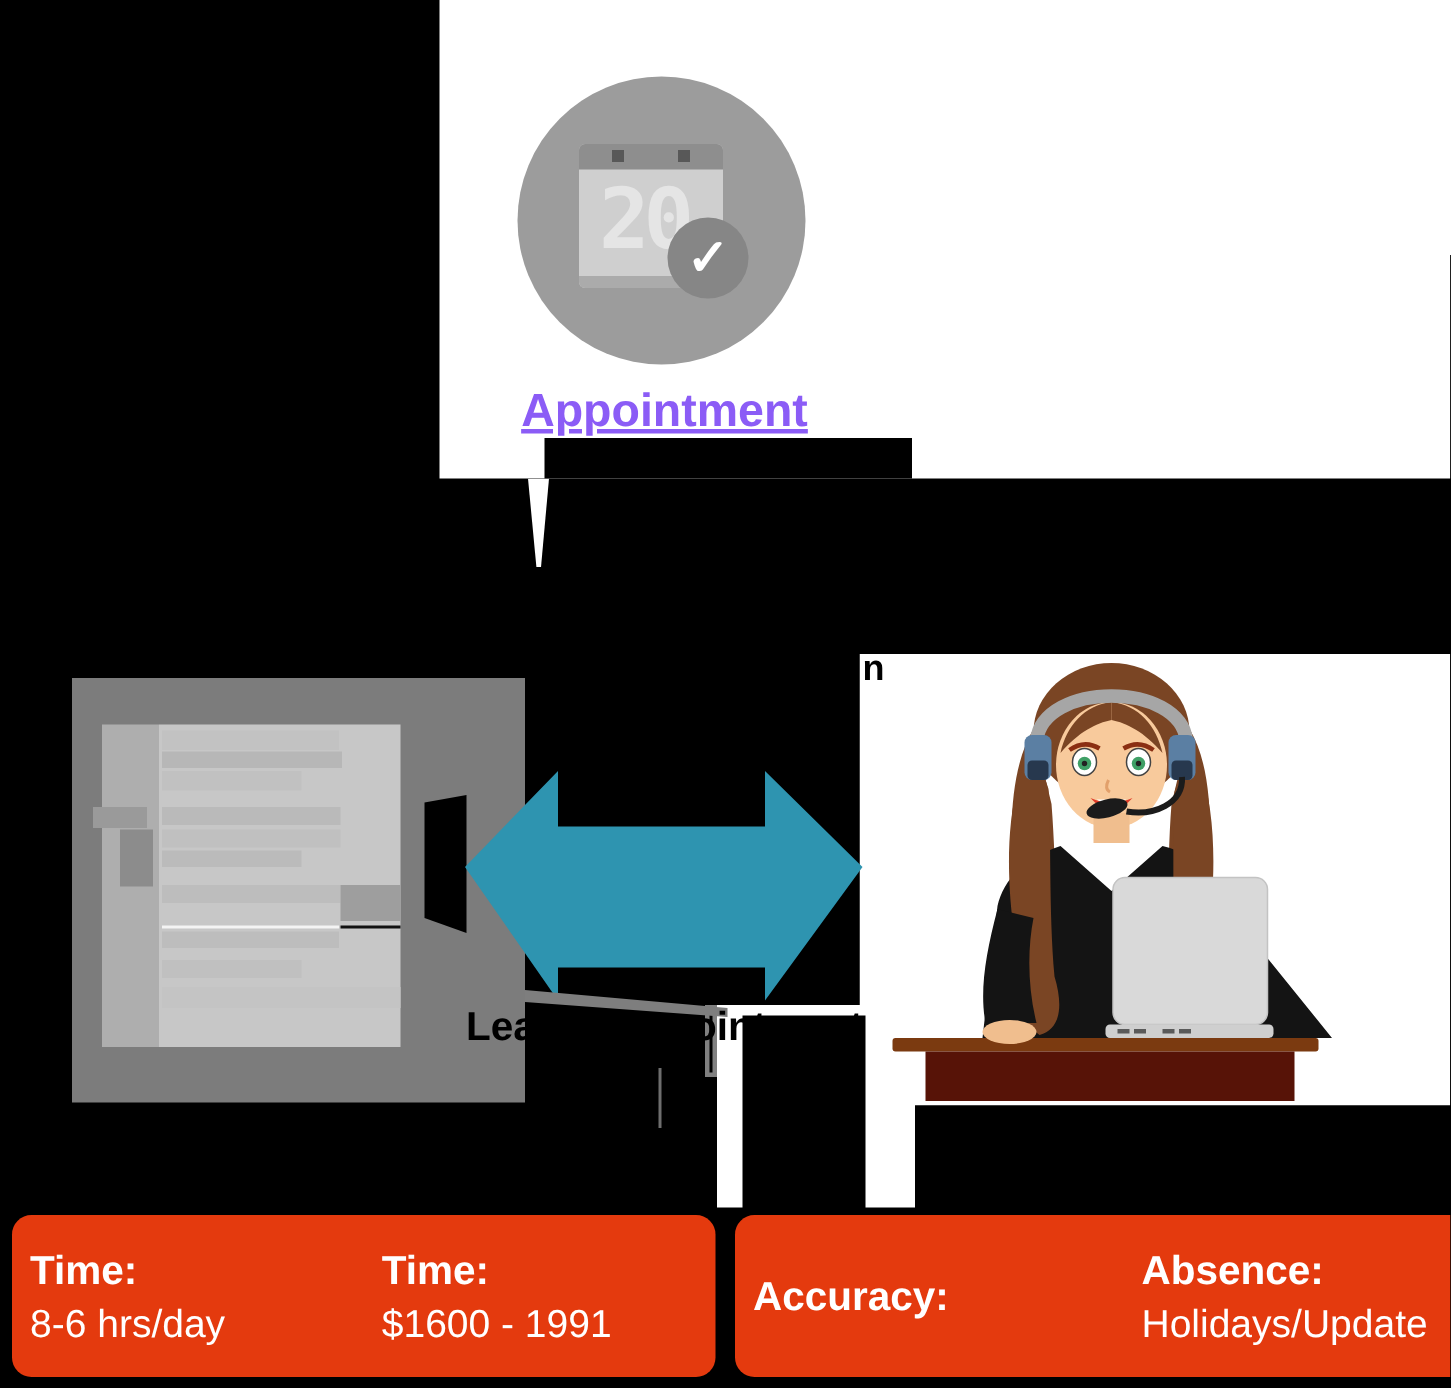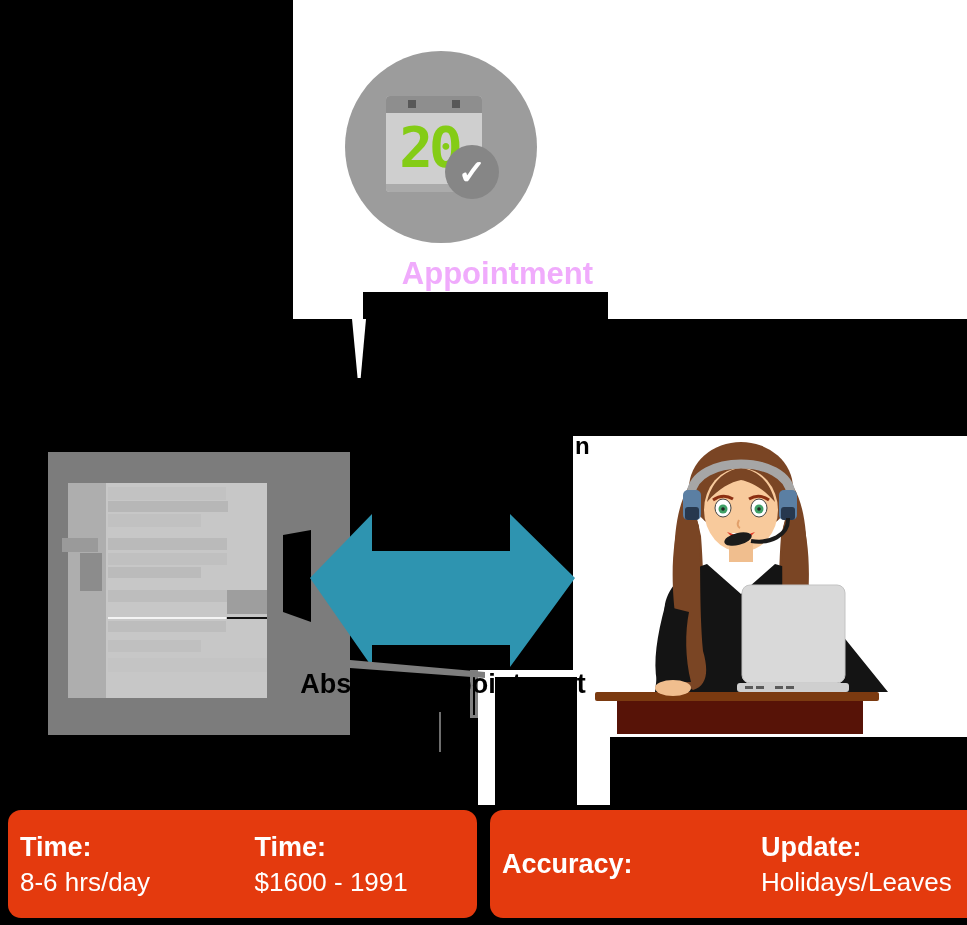--- a/index.html
+++ b/index.html
@@ -12,27 +12,27 @@
   .top-notch{left:363px;top:292px;width:245px;height:27px;background:#000;}
   .white-finger{left:352px;top:319px;width:14px;height:59px;background:#fff;
                 clip-path:polygon(0 0,100% 0,62% 100%,40% 100%);}
 
   
   .icon-circle{left:345px;top:51px;width:192px;height:192px;border-radius:50%;background:#9C9C9C;}
   .cal-body{left:386px;top:96px;width:96px;height:96px;background:#CFCFCF;border-radius:4px;}
   .cal-header{left:386px;top:96px;width:96px;height:17px;background:#8E8E8E;border-radius:4px 4px 0 0;}
   .cal-ring{top:100px;width:8px;height:8px;background:#585858;}
   .cal-ring.r1{left:408px;} .cal-ring.r2{left:452px;}
-  .cal-day{left:386px;top:108px;width:86px;height:78px;color:#84cc16;
+  .cal-day{left:386px;top:108px;width:86px;height:78px;color:#e5e5e5;
            font:bold 56px/78px "DejaVu Sans Mono",monospace;text-align:center;letter-spacing:-4px;}
   .cal-foot{left:386px;top:184px;width:96px;height:8px;background:#ABABAB;border-radius:0 0 4px 4px;}
   .check-circle{left:445px;top:145px;width:54px;height:54px;border-radius:50%;background:#868686;
                 color:#fff;font:bold 34px/54px "Liberation Sans",sans-serif;text-align:center;}
-  .appointment-label{left:293px;top:256px;width:300px;text-align:right;color:#f0abfc;
-                     font:bold 31px/36px "Liberation Sans",sans-serif;}
+  .appointment-label{left:293px;top:256px;width:300px;text-align:center;color:#8b5cf6;
+                     font:bold 31px/36px "Liberation Sans",sans-serif;text-decoration:underline;}
 
   
   .doc{left:48px;top:452px;width:302px;height:283px;background:#7C7C7C;}
   .doc-page{left:106px;top:483px;width:161px;height:215px;background:#C7C7C7;}
   .doc-side{left:68px;top:483px;width:38px;height:215px;background:#AEAEAE;}
   .doc-side-tab{left:62px;top:538px;width:36px;height:14px;background:#9A9A9A;}
   .doc-side-block{left:80px;top:553px;width:22px;height:38px;background:#8C8C8C;}
   .bar{left:108px;background:#BFBFBF;}
   .b1{top:487px;width:118px;height:13px;background:#C2C2C2;}
   .b2{top:501px;width:120px;height:11px;background:#B7B7B7;}
@@ -178,36 +178,36 @@
 
   <div class="abs black-cover"></div>
 
   <svg class="arrow-svg abs" viewBox="0 0 320 200">
     <polygon points="13,45 41,40 41,132 13,122" fill="#000000"></polygon>
     <polygon points="40,88 102,24 102,61 240,61 240,24 305,88 240,177 240,155 102,155 102,177" fill="#2E94B0"></polygon>
     <rect x="107" y="0" width="123" height="55" fill="#000000"></rect>
     <polygon points="80,170 215,182 215,188 80,178" fill="#7E7E7E"></polygon>
   </svg>
 
-  <div class="abs update-label">Absence Appointment</div>
+  <div class="abs update-label">Leaves Appointment</div>
   <div class="abs caption-frag">n</div>
 
   <div class="abs banner banner-left">
     <div class="metric">
       <div class="head">Time:</div>
       <div class="val">8-6 hrs/day</div>
     </div>
     <div class="metric">
       <div class="head">Time:</div>
       <div class="val">$1600 - 1991</div>
     </div>
   </div>
   <div class="abs banner banner-right">
     <div class="metric">
       <div class="head">Accuracy:</div>
     </div>
     <div class="metric">
-      <div class="head">Update:</div>
-      <div class="val">Holidays/Leaves</div>
+      <div class="head">Absence:</div>
+      <div class="val">Holidays/Update</div>
     </div>
   </div>
 
 </div>
 
 </body></html>

